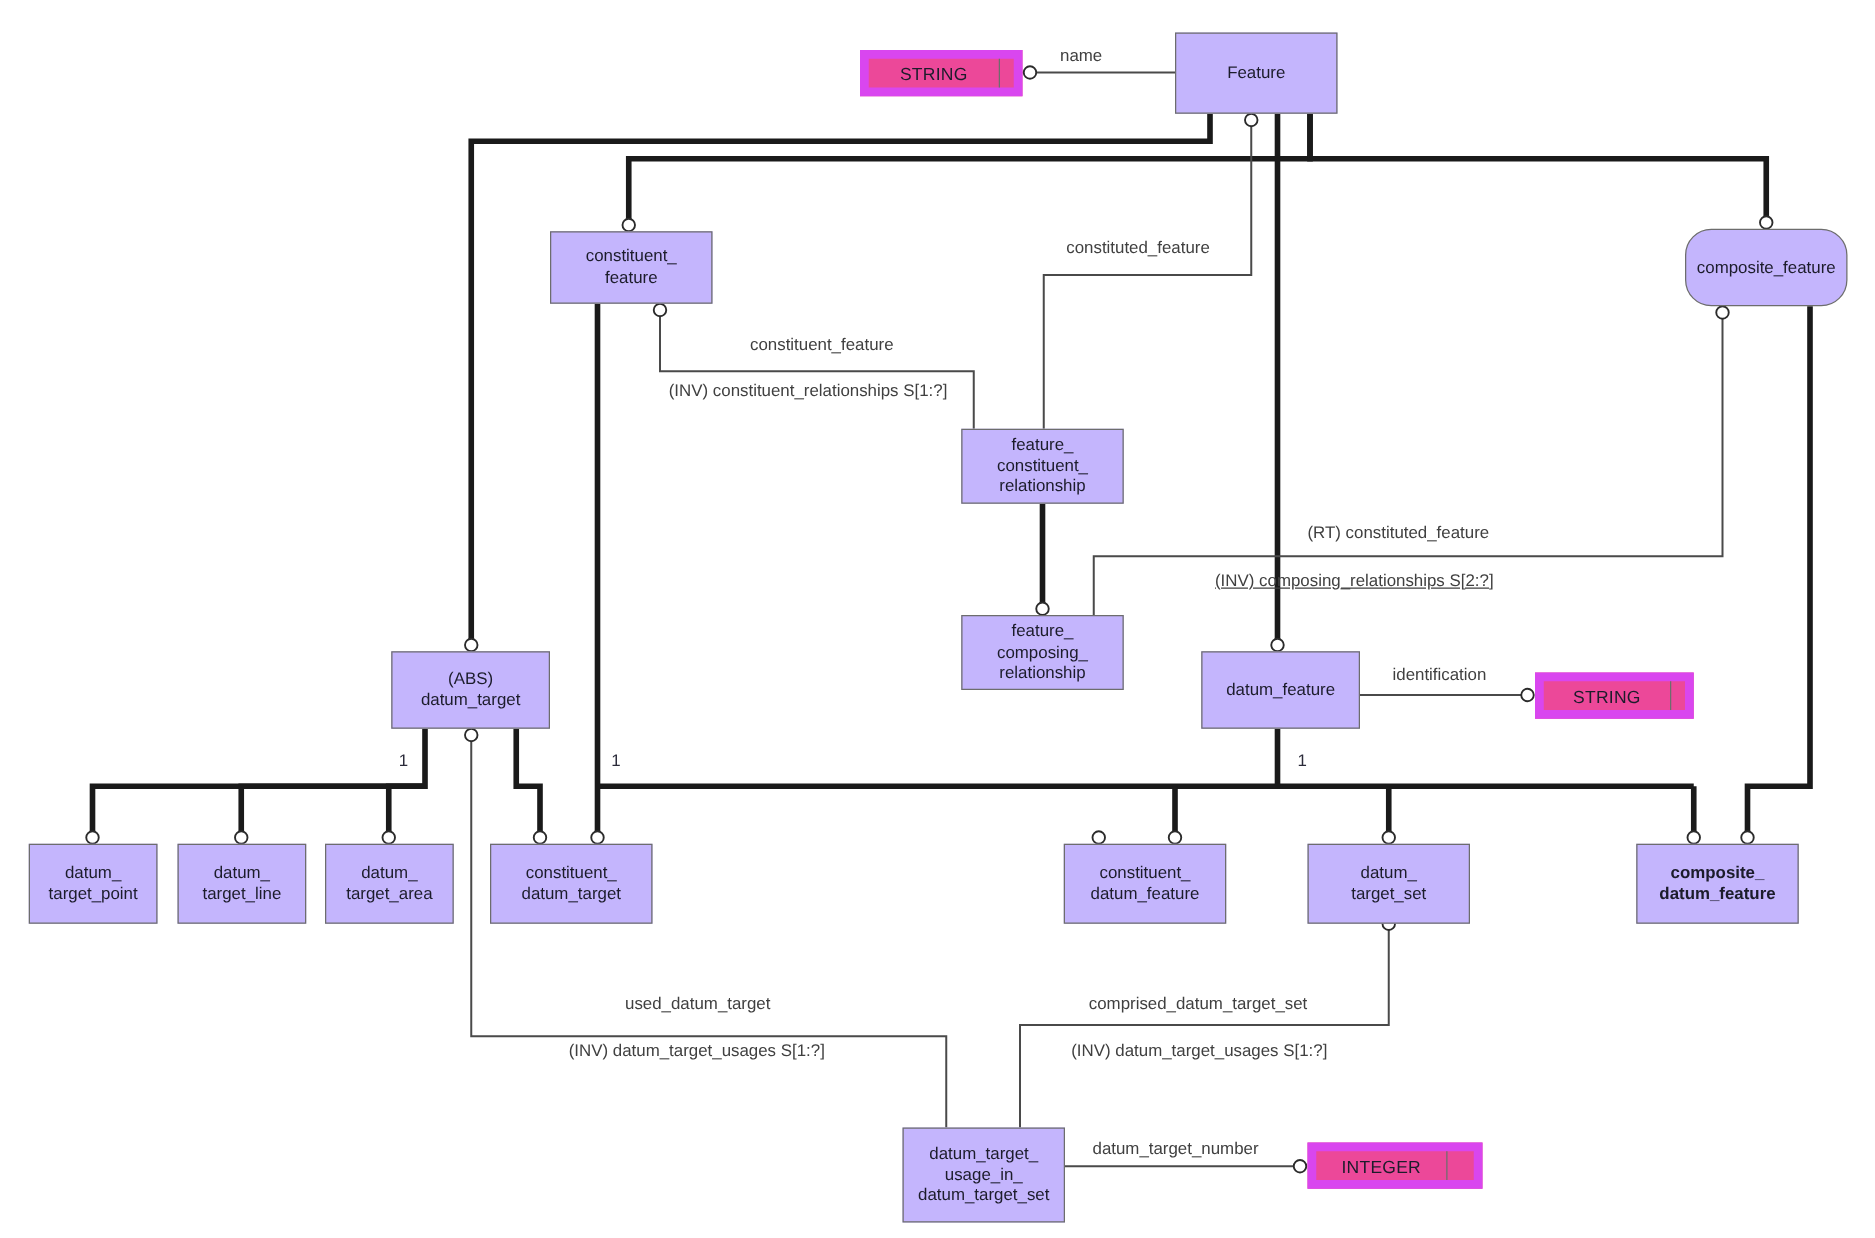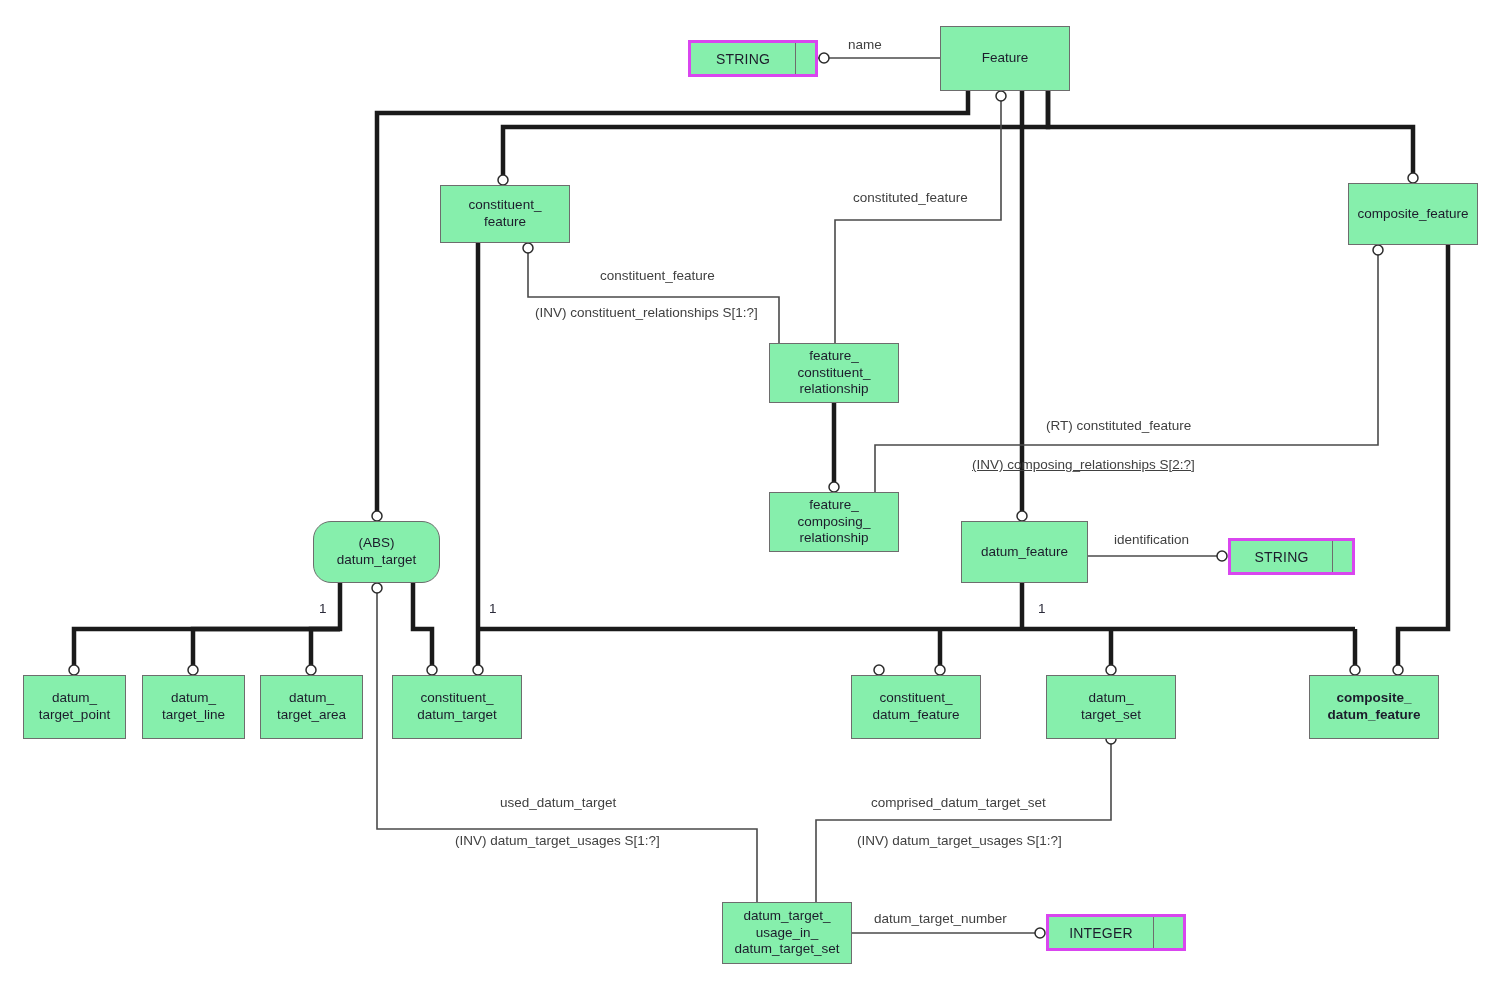--- a/index.html
+++ b/index.html
@@ -1,23 +1,23 @@
 <!DOCTYPE html>
 <html><head>
 <meta charset="utf-8">
 <style>
   html,body{margin:0;padding:0;background:#ffffff;}
   body{font-family:"Liberation Sans",sans-serif;}
   #canvas{position:relative;width:1500px;height:990px;background:#ffffff;overflow:hidden;}
   svg#wires{position:absolute;left:0;top:0;width:1500px;height:990px;}
 
-  .ent{position:absolute;box-sizing:border-box;border:1px solid #6d6d6d;background:#86efac;
+  .ent{position:absolute;box-sizing:border-box;border:1px solid #6d6d6d;background:#c4b5fd;
        display:flex;align-items:center;justify-content:center;text-align:center;
        font-size:13.5px;color:#1c1c2b;line-height:1.25;white-space:pre-line;}
-  .prim{position:absolute;box-sizing:border-box;border:3px solid #d946ef;background:#86efac;}
+  .prim{position:absolute;box-sizing:border-box;border:7px solid #d946ef;background:#ec4899;}
   .prim .pname{position:absolute;left:0;top:0;bottom:0;display:flex;align-items:center;
        justify-content:center;font-size:14px;color:#1c1c2b;letter-spacing:.2px;}
   .prim .pdiv{position:absolute;top:0;bottom:0;width:1px;background:#6d6d6d;}
 
   .lbl{position:absolute;font-size:13.5px;color:#404040;white-space:nowrap;}
   .card{position:absolute;font-size:13.5px;color:#2b2b3a;white-space:nowrap;}
 </style>
 </head>
 <body>
 
@@ -96,45 +96,45 @@
       <circle cx="1355" cy="670" r="5"></circle>
       <circle cx="1398" cy="670" r="5"></circle>
       <circle cx="1111" cy="739" r="5"></circle>
       <circle cx="1040" cy="933" r="5"></circle>
     </g>
   </svg>
 
   <div class="ent" style="left:940px;top:26px;width:130px;height:65px;">Feature</div>
   <div class="ent" style="left:440px;top:185px;width:130px;height:58px;">constituent_
 feature</div>
-  <div class="ent" style="left:1348px;top:183px;width:130px;height:62px;">composite_feature</div>
+  <div class="ent" style="left:1348px;top:183px;width:130px;height:62px;border-radius:21px;">composite_feature</div>
   <div class="ent" style="left:769px;top:343px;width:130px;height:60px;">feature_
 constituent_
 relationship</div>
   <div class="ent" style="left:769px;top:492px;width:130px;height:60px;">feature_
 composing_
 relationship</div>
-  <div class="ent" style="left:313px;top:521px;width:127px;height:62px;border-radius:18px;">(ABS)
+  <div class="ent" style="left:313px;top:521px;width:127px;height:62px;">(ABS)
 datum_target</div>
   <div class="ent" style="left:961px;top:521px;width:127px;height:62px;">datum_feature</div>
   <div class="ent" style="left:23px;top:675px;width:103px;height:64px;">datum_
 target_point</div>
   <div class="ent" style="left:142px;top:675px;width:103px;height:64px;">datum_
 target_line</div>
   <div class="ent" style="left:260px;top:675px;width:103px;height:64px;">datum_
 target_area</div>
   <div class="ent" style="left:392px;top:675px;width:130px;height:64px;">constituent_
 datum_target</div>
   <div class="ent" style="left:851px;top:675px;width:130px;height:64px;">constituent_
 datum_feature</div>
   <div class="ent" style="left:1046px;top:675px;width:130px;height:64px;">datum_
 target_set</div>
   <div class="ent" style="left:1309px;top:675px;width:130px;height:64px;font-weight:bold;">composite_
 datum_feature</div>
-  <div class="ent" style="left:722px;top:902px;width:130px;height:62px;">datum_target_
+  <div class="ent" style="left:722px;top:902px;width:130px;height:76px;">datum_target_
 usage_in_
 datum_target_set</div>
 
   <div class="prim" style="left:688px;top:40px;width:130px;height:37px;">
     <div class="pname" style="width:104px;">STRING</div>
     <div class="pdiv" style="left:104px;"></div>
   </div>
   <div class="prim" style="left:1228px;top:538px;width:127px;height:37px;">
     <div class="pname" style="width:101px;">STRING</div>
     <div class="pdiv" style="left:101px;"></div>

